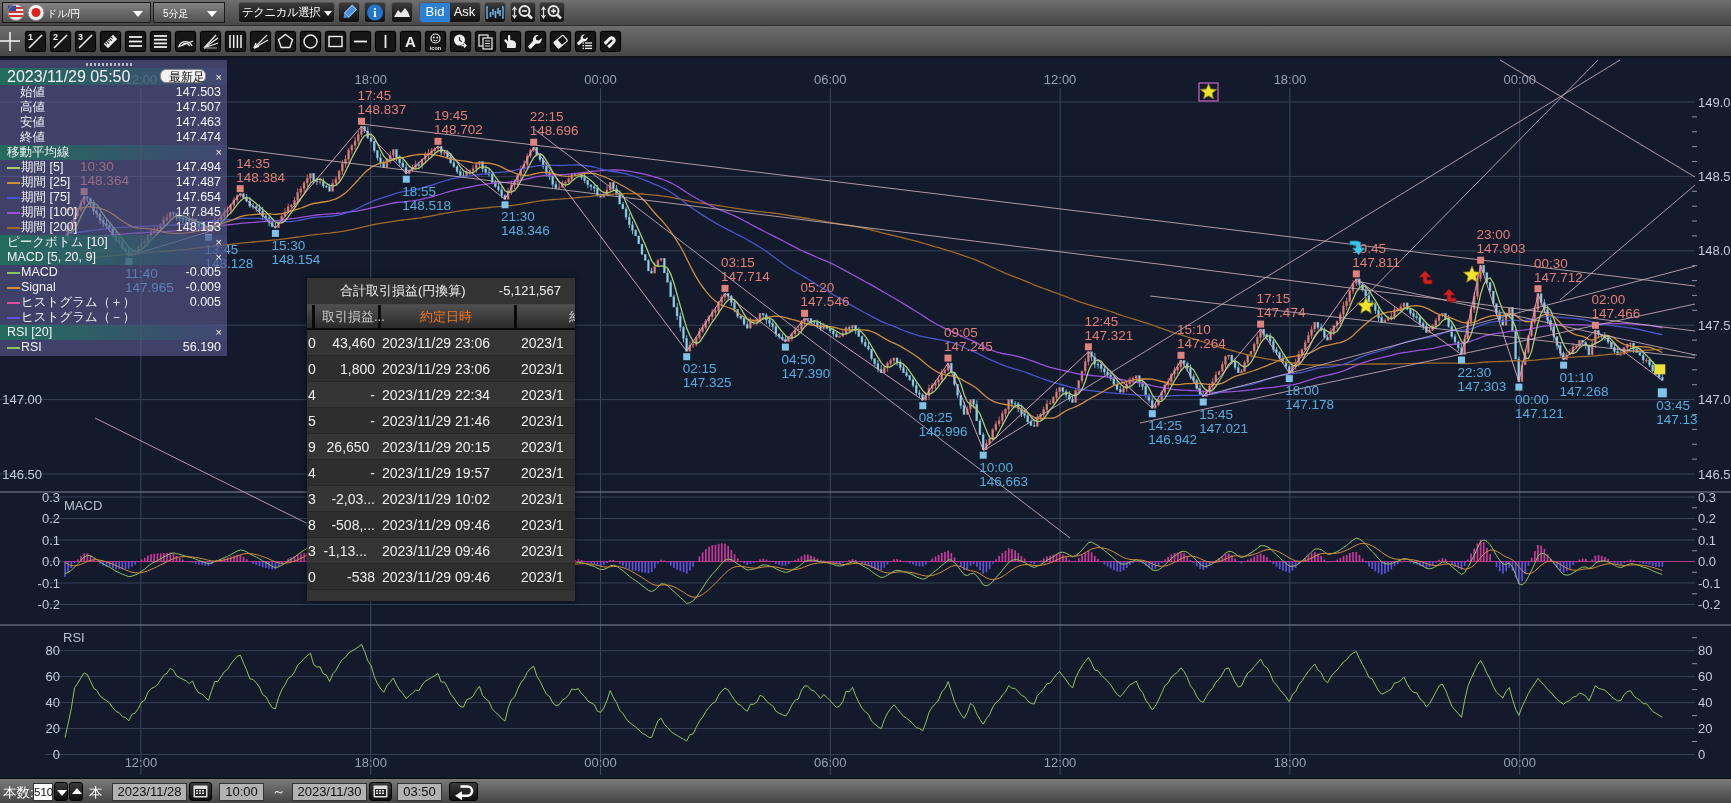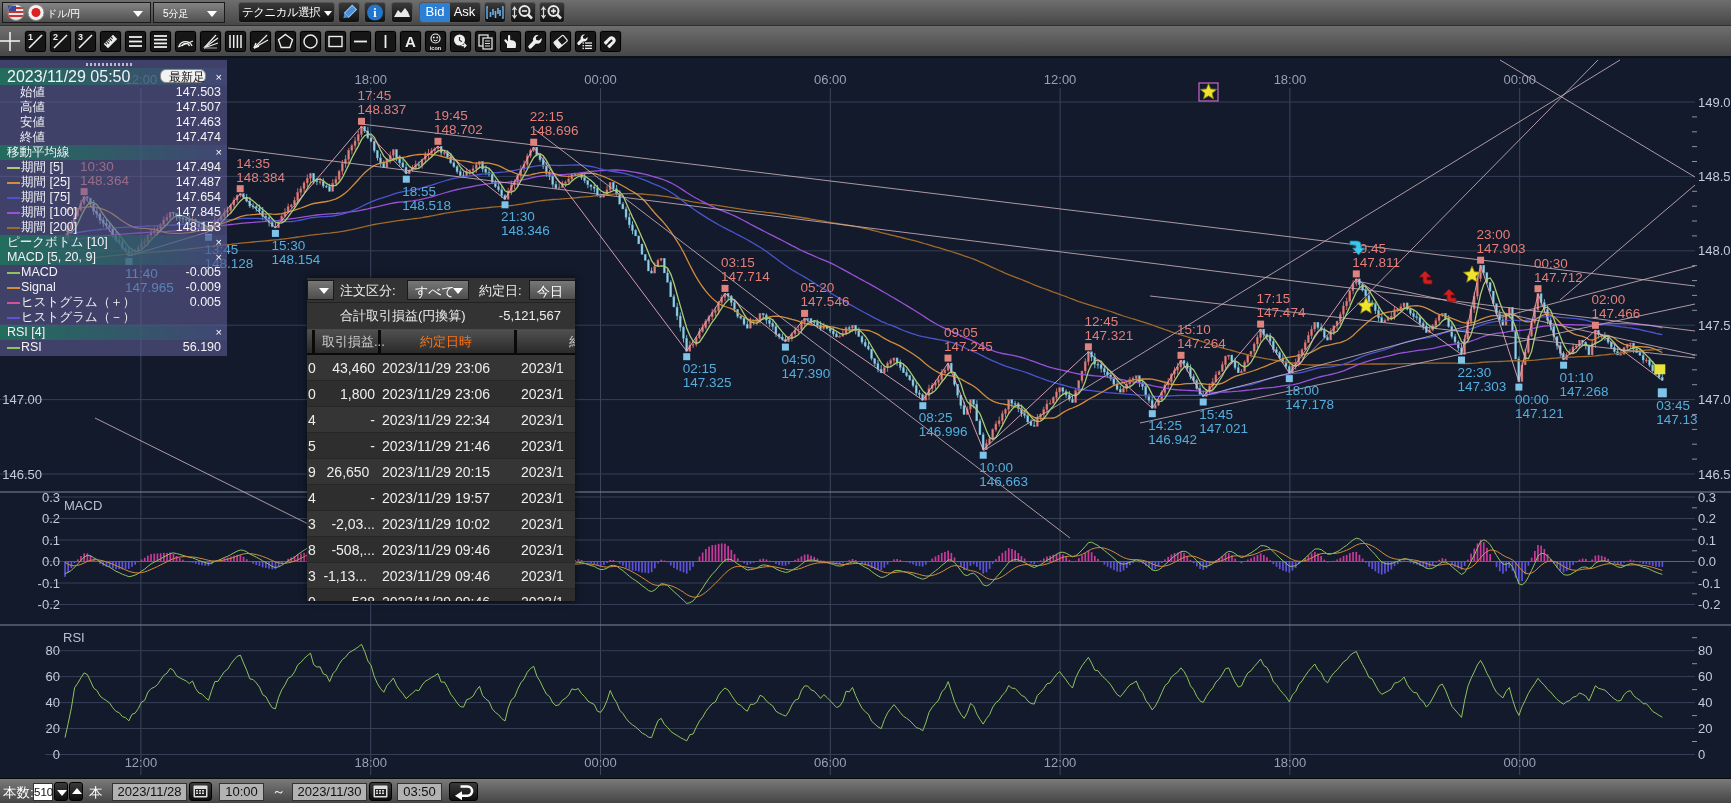--- a/index.html
+++ b/index.html
@@ -2084,45 +2084,31 @@
  <div class="row">
         <span class="sw" style="background:#d84f9e"></span>
         <span class="lb">ヒストグラム（＋）</span>
         <span class="val">0.005</span>
       </div>
  <div class="row">
         <span class="sw" style="background:#5d52d8"></span>
         <span class="lb">ヒストグラム（－）</span>
       </div>
  <div class="row hdr">
-        <span class="lb2">RSI [4]</span>
+        <span class="lb2">RSI [20]</span>
         <span class="xx">×</span>
       </div>
  <div class="row">
         <span class="sw" style="background:#8fc35e"></span>
         <span class="lb">RSI</span>
         <span class="val">56.190</span>
       </div>
 </div>
 
 <div id="tbl">
- <div class="ctl">
-  <span class="gsel" style="position:absolute;left:0px;top:2px;width:27px;height:20px">
-          <span style="position:absolute;right:4px;top:7px;width:0;height:0;border-left:5px solid transparent;border-right:5px solid transparent;border-top:6px solid #fff"></span>
-        </span>
-  <span style="position:absolute;left:33px;top:4px">注文区分:</span>
-  <span class="gsel" style="position:absolute;left:100px;top:2px;width:62px;height:20px">
-          <span style="position:absolute;left:7px;top:2px">すべて</span>
-          <span style="position:absolute;right:5px;top:7px;width:0;height:0;border-left:5px solid transparent;border-right:5px solid transparent;border-top:6px solid #fff"></span>
-        </span>
-  <span style="position:absolute;left:172px;top:4px">約定日:</span>
-  <span class="gsel" style="position:absolute;left:222px;top:2px;width:50px;height:20px">
-          <span style="position:absolute;left:7px;top:2px">今日</span>
-        </span>
- </div>
  <div class="sum">
         <span style="position:absolute;left:33px">合計取引損益(円換算)</span>
         <span style="position:absolute;right:14px">-5,121,567</span>
       </div>
  <div class="thead" style="background:#0a0a0a;border-top:1px solid #4a4a4a;border-bottom:2px solid #0a0a0a">
         <span style="position:absolute;left:0;top:0;width:5px;height:23px;background:linear-gradient(#505050,#2a2a2a)"></span>
         <span style="position:absolute;left:8px;top:0;width:63px;height:23px;background:linear-gradient(#505050,#2a2a2a)"></span>
         <span style="position:absolute;left:74px;top:0;width:133px;height:23px;background:linear-gradient(#505050,#2a2a2a)"></span>
         <span style="position:absolute;left:210px;top:0;width:58px;height:23px;background:linear-gradient(#505050,#2a2a2a)"></span>
         <span style="position:absolute;left:15px;color:#ccc">取引損益...</span>

